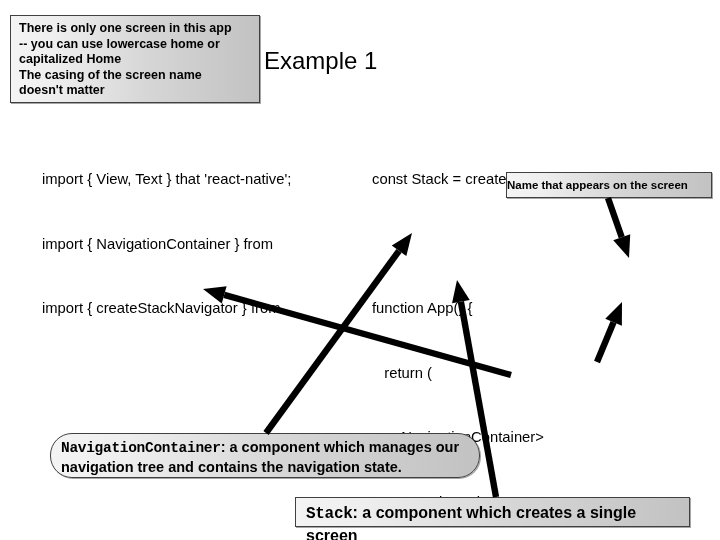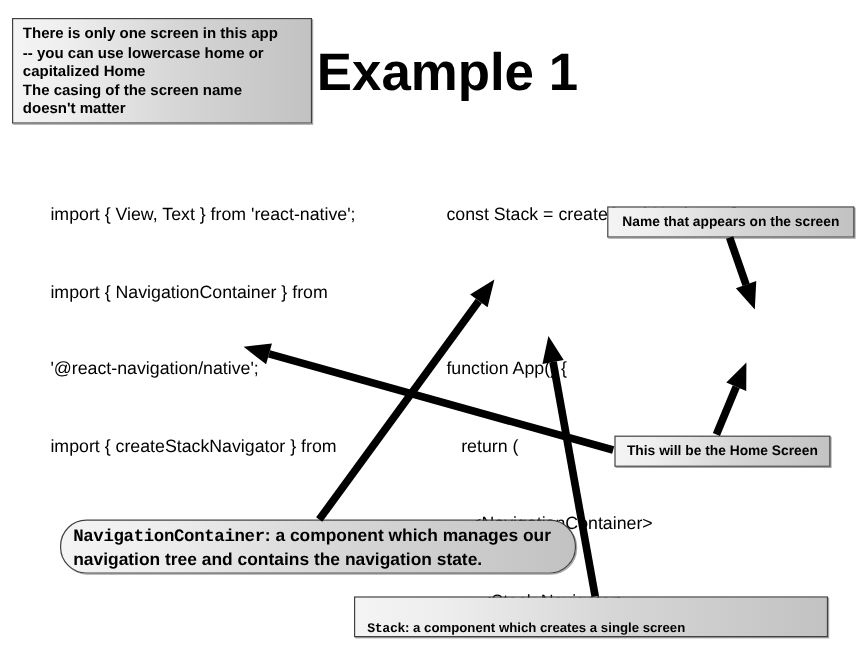--- a/index.html
+++ b/index.html
@@ -15,22 +15,22 @@
     overflow: hidden;
     font-family: "Liberation Sans", sans-serif;
     color: #000000;
   }
 
   
   #slide-title {
     position: absolute;
     left: 264px;
     top: 41px;
-    font-size: 44px;
-    font-weight: 700;
+    font-size: 24px;
+    font-weight: 400;
     letter-spacing: 0px;
     line-height: 40px;
     white-space: nowrap;
     color: #000000;
   }
 
   
   .callout {
     position: absolute;
     box-sizing: border-box;
@@ -58,21 +58,21 @@
   }
   #note-screens .line { white-space: normal; }
 
   #note-name {
     left: 506px;
     top: 172px;
     width: 206px;
     height: 26px;
     font-size: 11.5px;
     line-height: 24px;
-    text-align: center;
+    text-align: left;
   }
 
   #note-home {
     left: 512px;
     top: 363px;
     width: 180px;
     height: 26px;
     font-size: 11.5px;
     line-height: 24px;
     text-align: center;
@@ -87,22 +87,22 @@
     font-size: 14.5px;
     line-height: 19px;
     border-radius: 22px;
   }
 
   #note-stack {
     left: 295px;
     top: 497px;
     width: 395px;
     height: 30px;
-    padding: 16px 10px;
-    font-size: 11px;
+    padding: 4px 10px;
+    font-size: 16px;
     line-height: 21px;
   }
 
   
   .code-col {
     position: absolute;
     font-family: "Liberation Sans", sans-serif;
     font-size: 14.8px;
     line-height: 21.5px;
     white-space: pre;
@@ -128,23 +128,22 @@
 
   <div id="slide-title">Example 1</div>
 
   <div class="callout" id="note-screens">
     <span class="line">There is only one screen in this app</span>
     <span class="line">-- you can use lowercase home or capitalized Home</span>
     <span class="line">The casing of the screen name doesn't matter</span>
   </div>
 
   <div class="code-col" id="code-left">
-    <span class="cl">import { View, Text } from 'react-native';</span>
+    <span class="cl">import { View, Text } that 'react-native';</span>
     <span class="cl">import { NavigationContainer } from</span>
-    <span class="cl">'@react-navigation/native';</span>
     <span class="cl">import { createStackNavigator } from</span>
     
     
     
     
     
     
     
     
     
@@ -164,23 +163,20 @@
     
     
     
     
   </div>
 
   <div class="callout" id="note-name">
     <span class="line">Name that appears on the screen</span>
   </div>
 
-  <div class="callout" id="note-home">
-    <span class="line">This will be the Home Screen</span>
-  </div>
 
   <div class="callout" id="note-navcontainer">
     <span class="mono">NavigationContainer</span><span>: a component which manages our navigation tree and contains the navigation state.</span>
   </div>
 
   <div class="callout" id="note-stack">
     <span class="mono">Stack</span><span>: a component which creates a single screen</span>
   </div>
 
   <svg id="arrows" viewBox="0 0 720 540" width="720" height="540">

